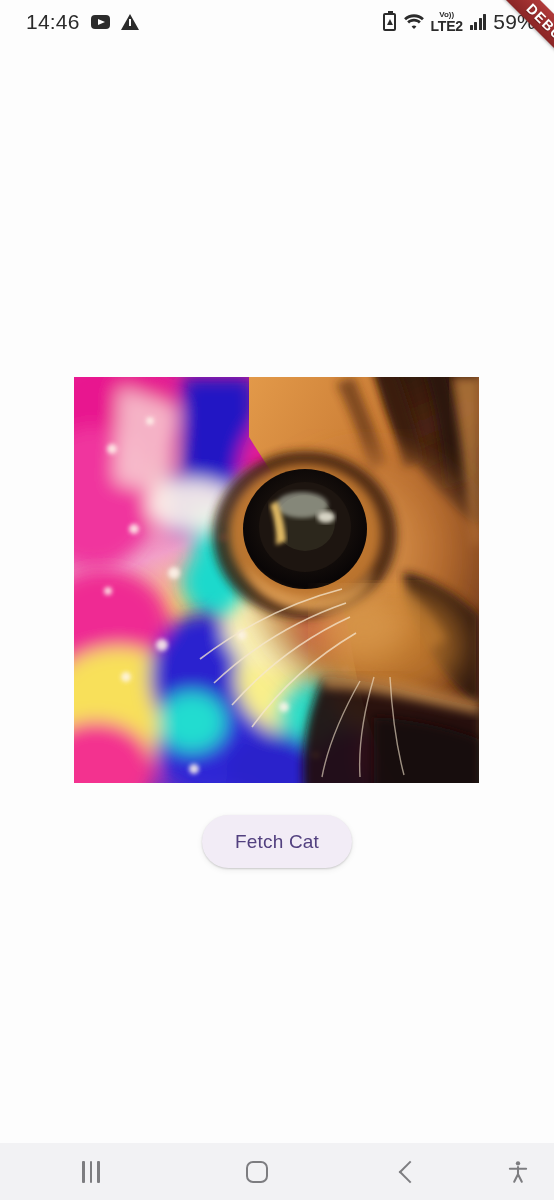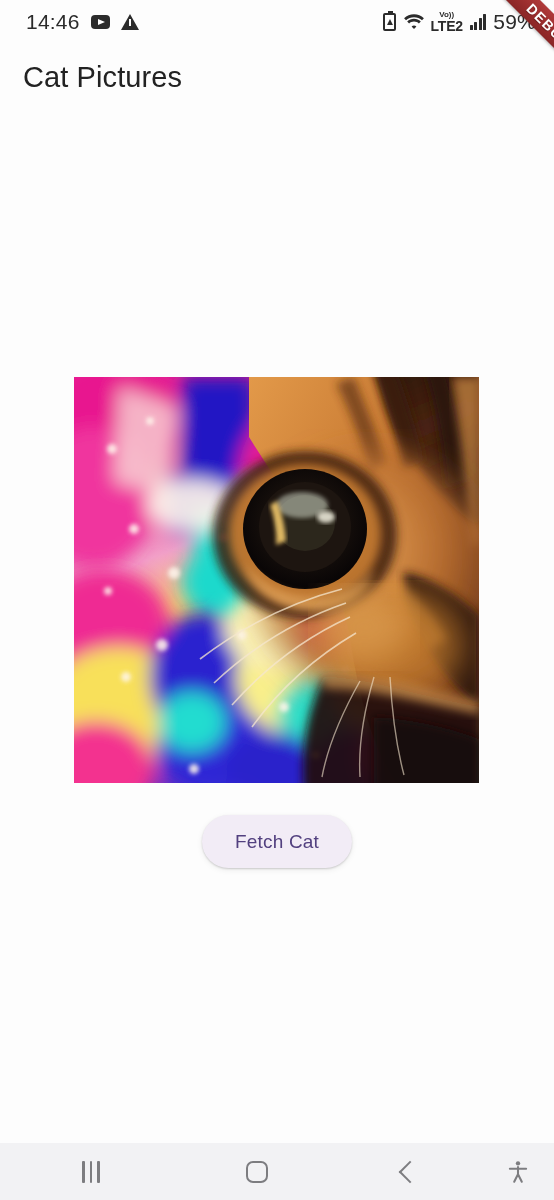--- a/index.html
+++ b/index.html
@@ -291,21 +291,20 @@
       <div class="batt-pct">59%</div>
     </div>
   </div>
 
   <div class="debug-ribbon">
     <div class="band">
       <span>DEBUG</span>
     </div>
   </div>
 
-  <div class="app-title">Cat Pictures</div>
 
   <div class="cat-photo">
     <svg viewBox="0 0 405 406" preserveAspectRatio="none">
       <defs>
 
         <linearGradient id="galBase" x1="0" y1="0" x2="0.4" y2="1">
           <stop offset="0%" stop-color="#e8229b"></stop>
           <stop offset="22%" stop-color="#d81f86"></stop>
           <stop offset="45%" stop-color="#f2a0c8"></stop>
           <stop offset="62%" stop-color="#f7d84f"></stop>

